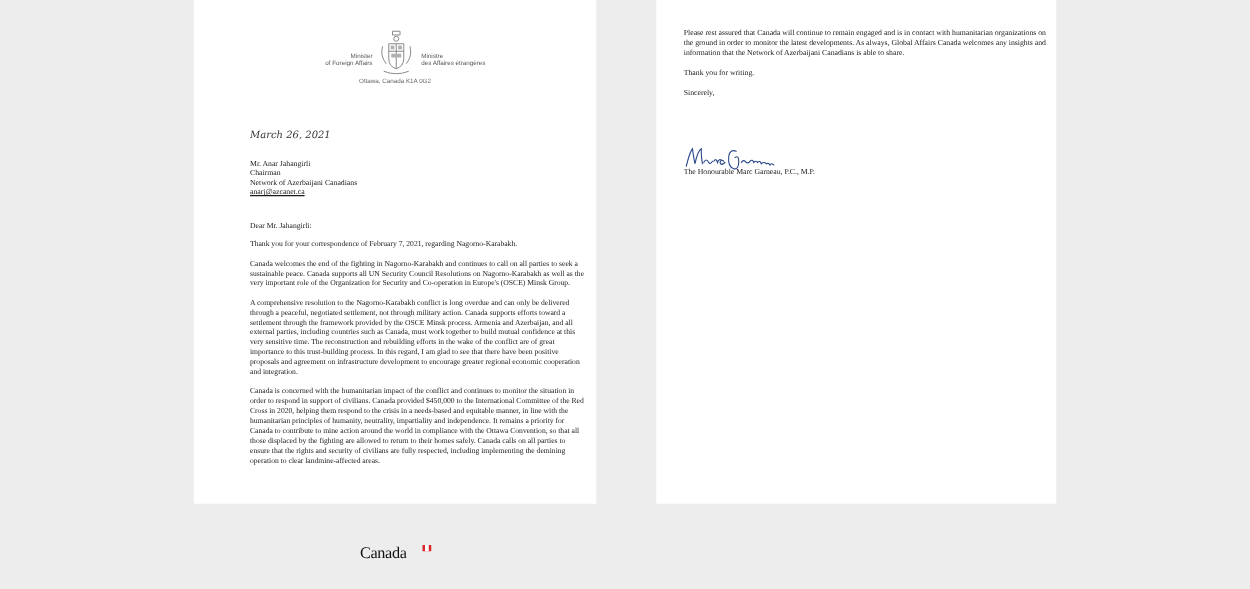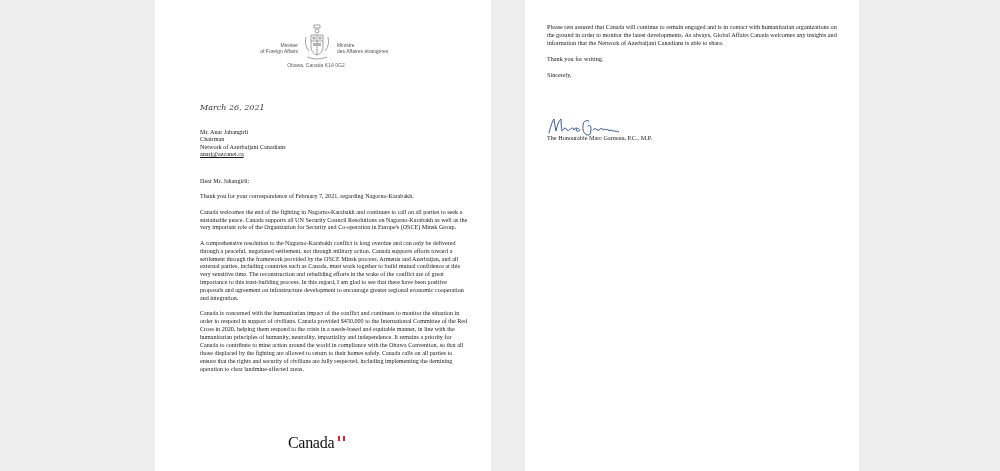--- a/index.html
+++ b/index.html
@@ -4,21 +4,21 @@
 <style>
   html, body { margin:0; padding:0; }
   body {
     width:1000px; height:471px; overflow:hidden;
     background:#ededed;
     position:relative;
     font-family:"Liberation Serif", "DejaVu Serif", serif;
     color:#1a1a1a;
   }
   .page {
-    position:absolute; top:0; height:471px; background:#ffffff;padding-left:14px;
+    position:absolute; top:0; height:403px; background:#ffffff;
   }
   #page1 { left:155px; width:322px; }
   #page2 { left:525px; width:320px; }
 
   .letterhead { position:absolute; left:0; top:0; width:322px; height:80px; }
   .lh-left {
     position:absolute; left:85px; top:42px; width:58px;
     font-family:"Liberation Sans", sans-serif; font-size:5px; line-height:6px;
     text-align:right; color:#555;
   }
@@ -43,21 +43,21 @@
   .recipient .email { text-decoration:underline; }
 
   .body-text {
     position:absolute; left:45px; top:178px; width:268px;
     font-size:6.1px; line-height:7.9px;
   }
   .body-text p { margin:0 0 7.4px 0; }
 
   .canada-mark {
     position:absolute; left:133px; top:434px;
-    font-family:"Liberation Serif", serif; font-size:16px; color:#111; letter-spacing:-0.3px;
+    font-family:"Liberation Serif", serif; font-size:13px; color:#111; letter-spacing:-0.3px;
   }
   .flag {
     position:absolute; left:183px; top:436px; width:7px; height:5px;
     background:#d9262b;
   }
   .flag::after{
     content:""; position:absolute; left:2px; top:0; width:3px; height:5px; background:#fff;
   }
 
   .p2-text {

